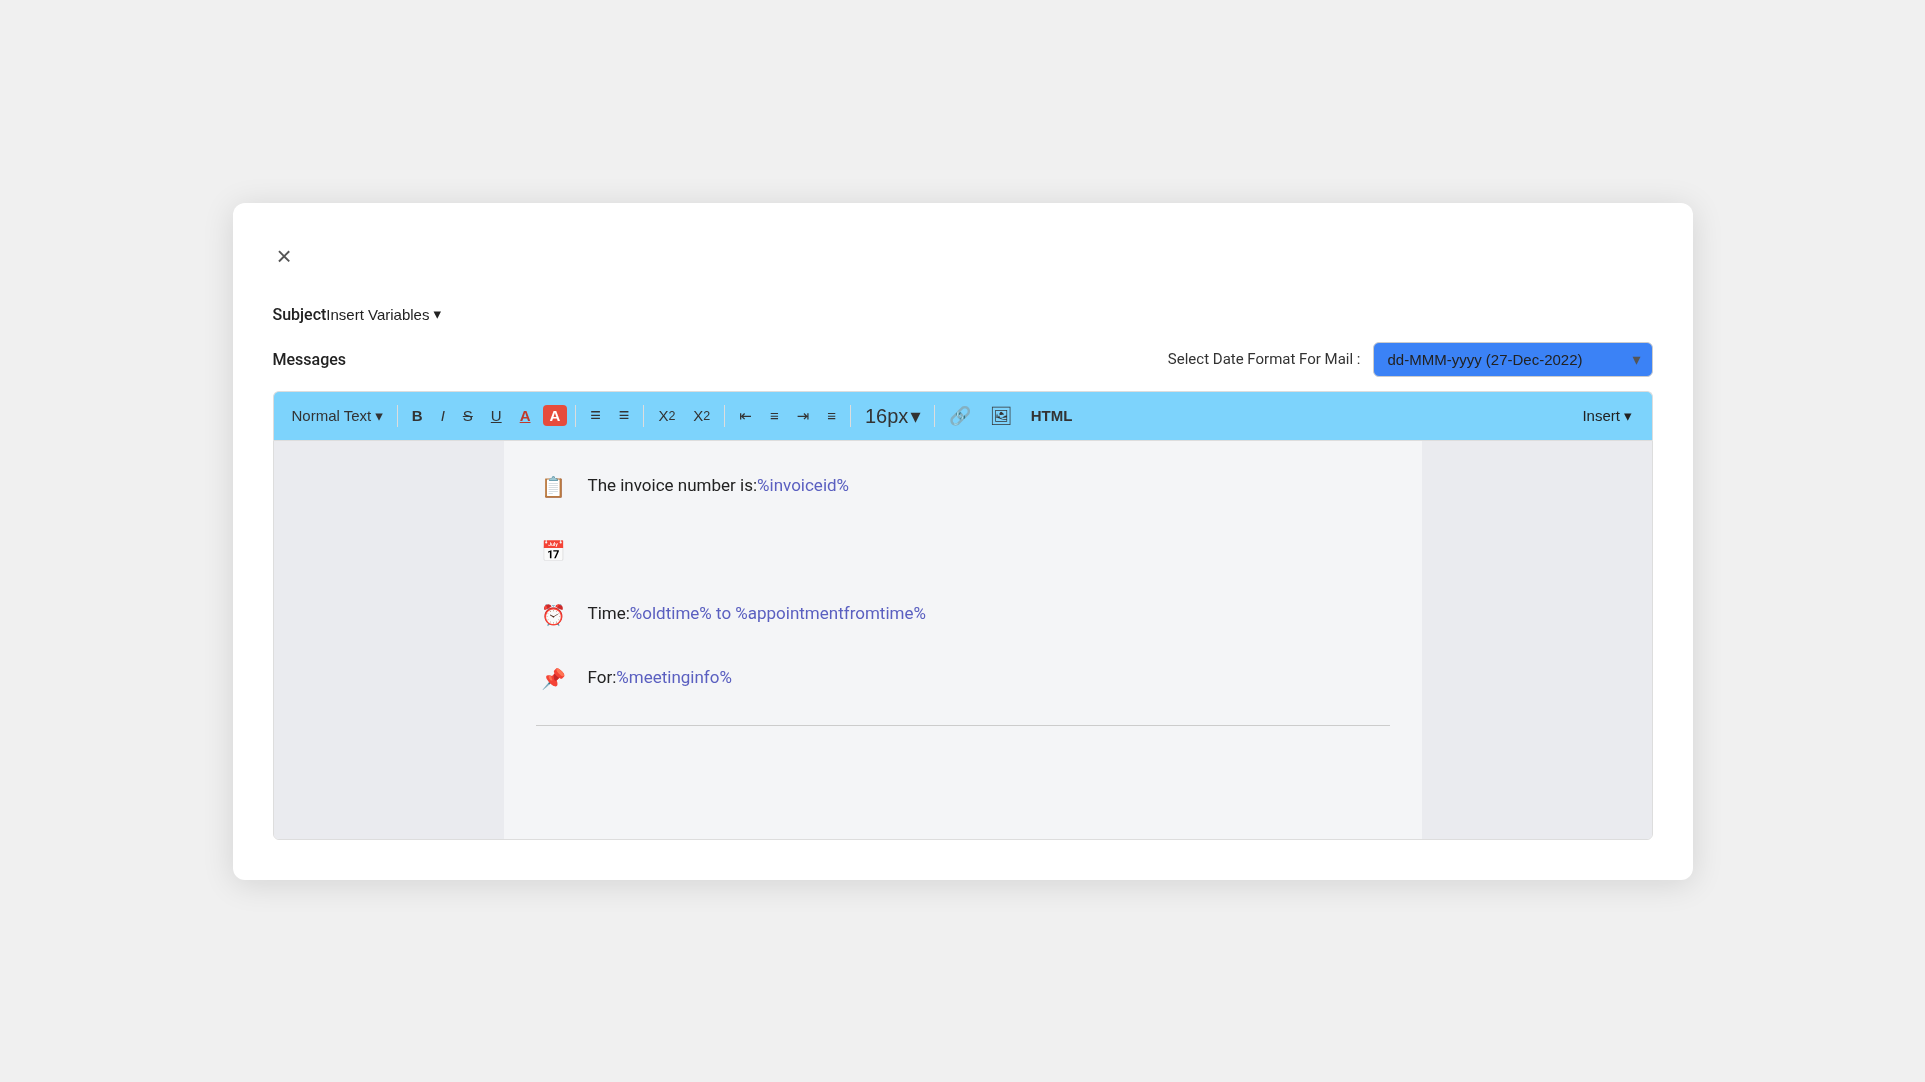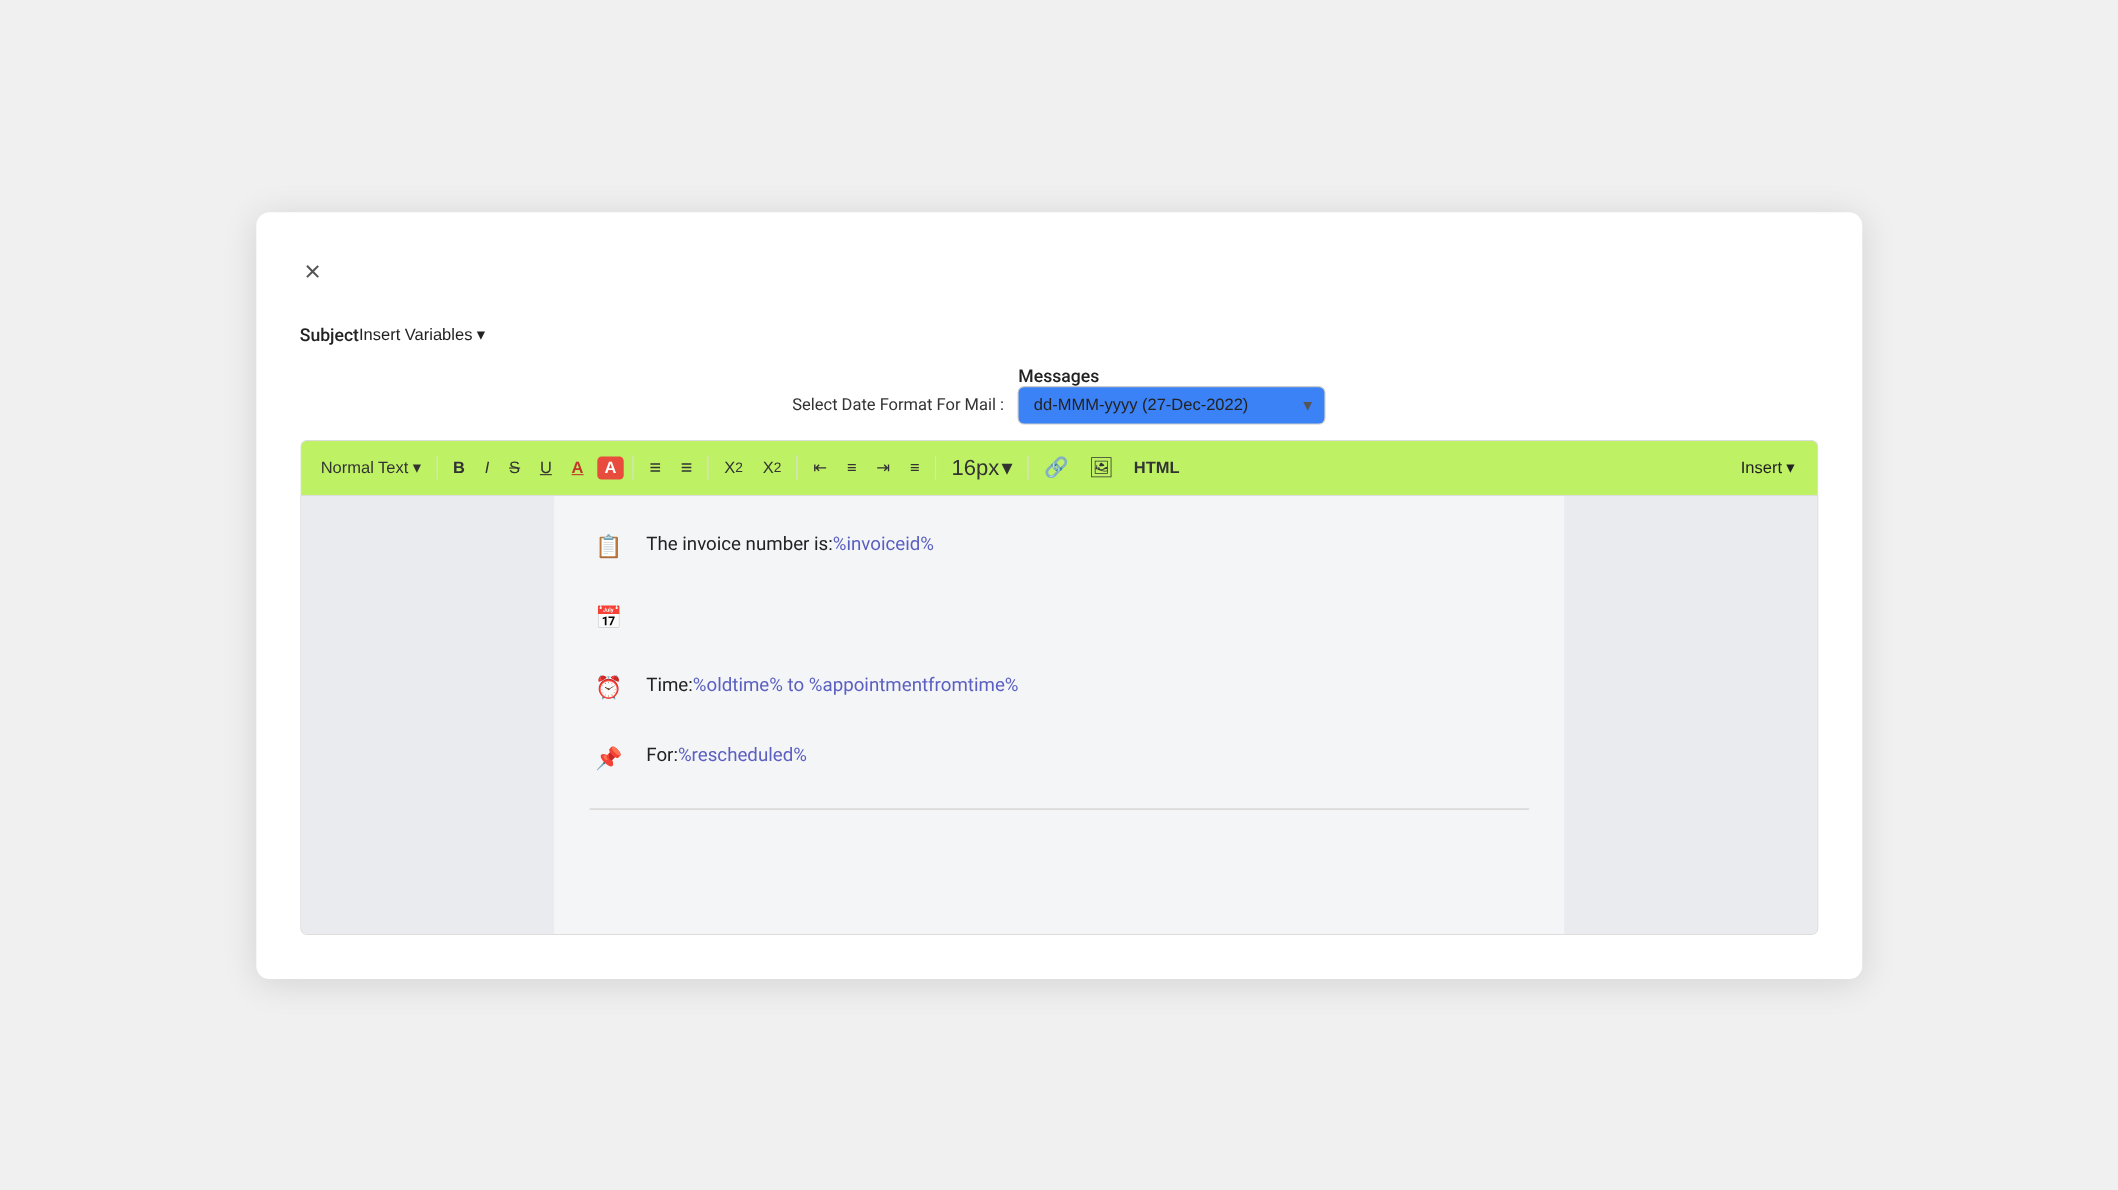--- a/index.html
+++ b/index.html
@@ -70,21 +70,20 @@
       color: #222;
       outline: none;
       margin-bottom: 28px;
     }
     
     .messages-row {
       display: flex;
       align-items: center;
       justify-content: space-between;
       margin-bottom: 14px;
-      flex-direction: column;
     }
     .date-format-area {
       display: flex;
       align-items: center;
       gap: 12px;
     }
     .date-format-label {
       font-size: 15px;
       color: #333;
     }
@@ -118,21 +117,21 @@
 
     
     .editor-toolbar {
       display: flex;
       align-items: center;
       gap: 6px;
       border: 1px solid #ddd;
       border-bottom: none;
       border-radius: 6px 6px 0 0;
       padding: 8px 12px;
-      background: #bef264;
+      background: #7dd3fc;
       flex-wrap: wrap;
     }
     .toolbar-btn {
       background: none;
       border: none;
       cursor: pointer;
       padding: 4px 6px;
       border-radius: 4px;
       font-size: 15px;
       color: #333;
@@ -351,21 +350,21 @@
         <div class="content-icon">⏰</div>
         <span class="content-text">
           <span>Time:</span><span class="variable-text">%oldtime% to %appointmentfromtime%</span>
         </span>
       </div>
 
       
       <div class="content-item">
         <div class="content-icon">📌</div>
         <span class="content-text">
-          <span>For:</span><span class="variable-text">%rescheduled%</span>
+          <span>For:</span><span class="variable-text">%meetinginfo%</span>
         </span>
       </div>
 
       
 
       <hr class="editor-divider">
     </div>
     <div class="editor-sidebar-right"></div>
   </div>
 </div>

